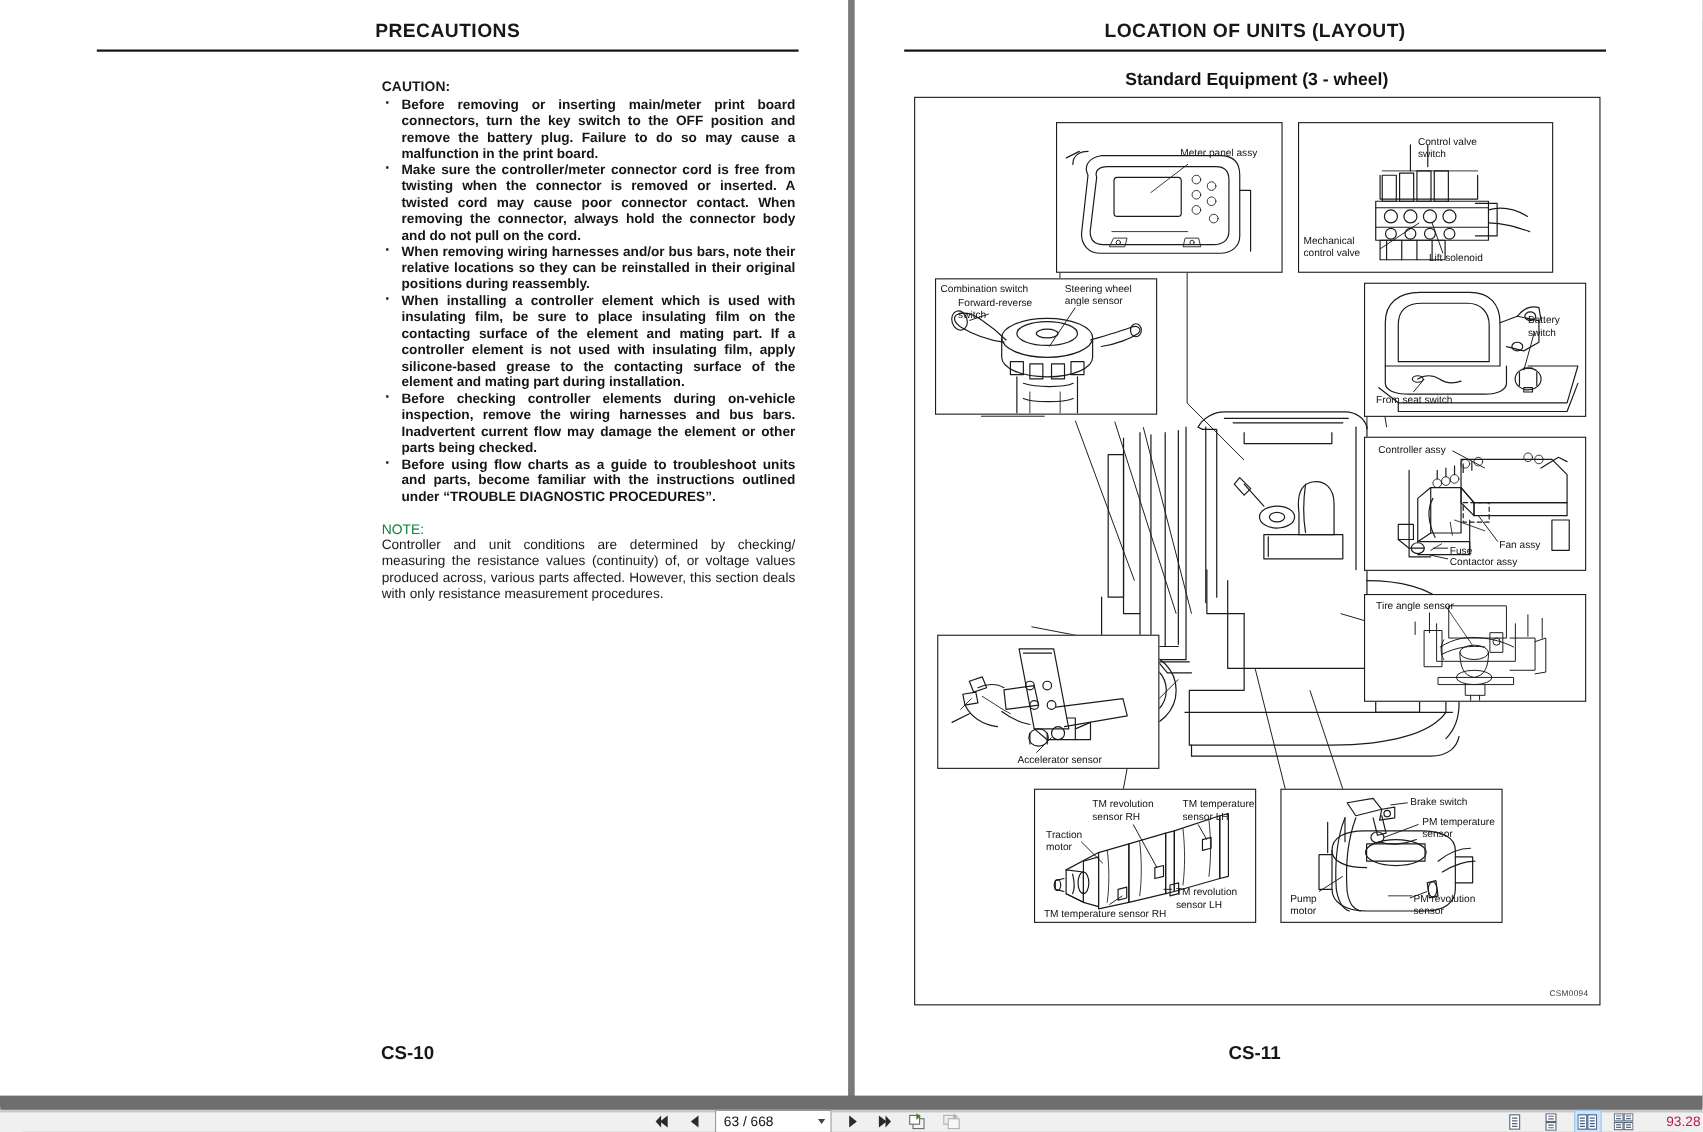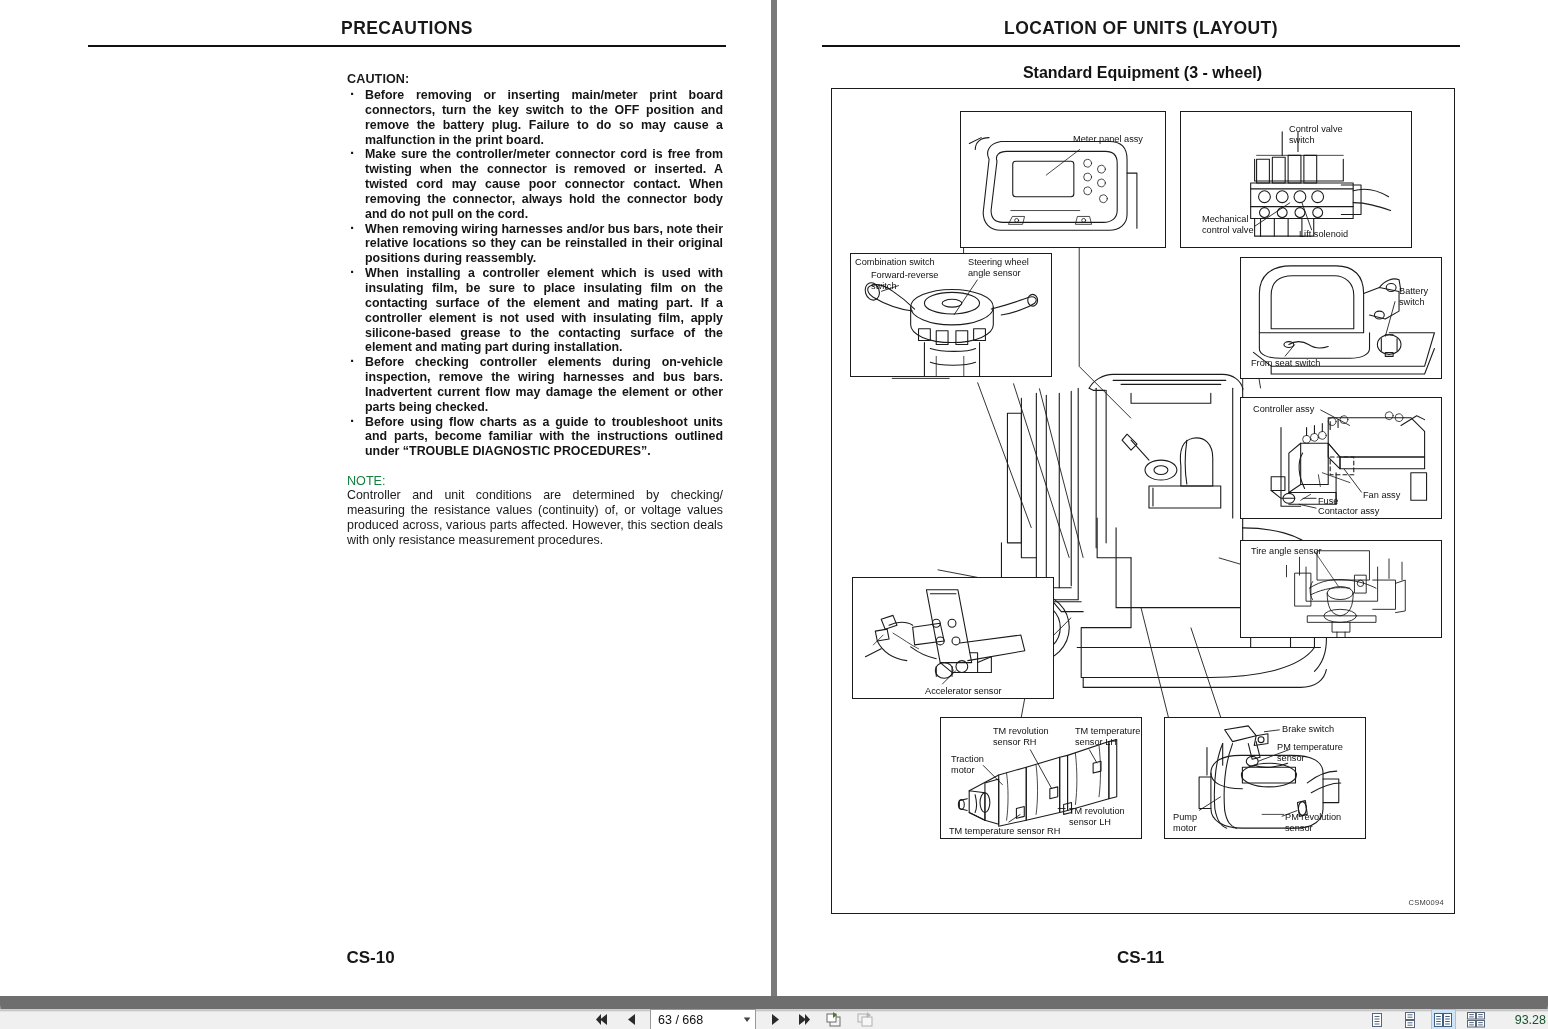--- a/index.html
+++ b/index.html
@@ -225,21 +225,21 @@
     display: flex; align-items: center; justify-content: center;
     cursor: pointer;
     border: 1px solid transparent;
   }
   .viewmode.active {
     background: #cfe4f7;
     border: 1px solid #9ec4e8;
   }
   .zoomval {
     font-size: 12.5px;
-    color: #14532d;
+    color: #be185d;
     margin-left: 18px;
     white-space: nowrap;
   }
   .sep-shadow {
     position: absolute; left: 0; right: 0; top: 0; height: 2px;
     background: linear-gradient(#b9b9b9, #f0f0f0);
   }
 </style>
 </head>
 <body>
@@ -402,21 +402,21 @@
               <rect x="60" y="108" width="60" height="18"></rect>
               <path d="M66 108 L66 126 M80 108 L80 126 M94 108 L94 126 M108 108 L108 126"></path>
               <path d="M148 74 L168 74 L168 104 L148 104"></path>
               <path d="M160 80 C174 76 186 80 196 86"></path>
               <path d="M160 92 C174 92 186 96 198 100"></path>
               <path d="M88 20 L88 44 M104 20 L104 40"></path>
               <path d="M62 44 L150 44" class="thin"></path>
             </svg>
             <div class="lbl" style="left:108px; top:12px;">Control valve
 switch</div>
-            <div class="lbl" style="left:4px; top:102px;margin-left:17px;">Mechanical
+            <div class="lbl" style="left:4px; top:102px;">Mechanical
 control valve</div>
             <div class="lbl" style="left:118px; top:117px;">Lift solenoid</div>
             <svg class="lead" viewBox="0 0 204 137">
               <line x1="60" y1="116" x2="96" y2="92"></line>
               <line x1="118" y1="120" x2="108" y2="92"></line>
             </svg>
           </div>
 
           <div class="box" style="left:18px; top:164px; width:202px; height:124px;">
             <svg class="art" viewBox="0 0 202 124">
@@ -461,21 +461,21 @@
               <ellipse cx="152" cy="30" rx="5" ry="4"></ellipse>
               <ellipse cx="140" cy="58" rx="5" ry="4"></ellipse>
               <path d="M12 96 L30 110 L186 110 L196 76 L150 76"></path>
               <path d="M30 110 L30 118 L186 118 L196 92"></path>
               <ellipse cx="150" cy="88" rx="12" ry="10"></ellipse>
               <path d="M142 82 L142 94 M158 82 L158 94 M146 78 L154 78"></path>
               <path d="M146 96 L154 96 L154 100 L146 100 Z"></path>
               <path d="M48 88 C54 84 62 84 68 88 C74 92 82 92 88 90"></path>
               <ellipse cx="48" cy="88" rx="5" ry="3"></ellipse>
             </svg>
-            <div class="lbl" style="left:158px; top:28px;">Battery
+            <div class="lbl" style="left:148px; top:28px;">Battery
 switch</div>
             <div class="lbl" style="left:10px; top:100px;">From seat switch</div>
             <svg class="lead" viewBox="0 0 202 122">
               <line x1="156" y1="44" x2="146" y2="80"></line>
               <line x1="44" y1="100" x2="54" y2="88"></line>
             </svg>
           </div>
 
           <div class="box" style="left:408px; top:308px; width:202px; height:122px;">
             <svg class="art" viewBox="0 0 202 122">
@@ -643,21 +643,21 @@
               <path d="M84 26 L88 42 L96 40 L92 24"></path>
 
               <ellipse cx="88" cy="44" rx="6" ry="5"></ellipse>
               <path d="M90 48 C100 52 114 50 124 46"></path>
 
               <path d="M134 86 L142 84 L144 98 L136 100 Z"></path>
               <ellipse cx="139" cy="92" rx="4" ry="7"></ellipse>
               <path d="M98 98 L120 98" class="thin"></path>
             </svg>
             <div class="lbl" style="left:117px; top:6px;">Brake switch</div>
-            <div class="lbl" style="left:112px; top:24px;">PM temperature
+            <div class="lbl" style="left:128px; top:24px;">PM temperature
 sensor</div>
             <div class="lbl" style="left:8px; top:94px;">Pump
 motor</div>
             <div class="lbl" style="left:120px; top:94px;">PM revolution
 sensor</div>
             <svg class="lead" viewBox="0 0 202 122">
               <line x1="116" y1="12" x2="100" y2="14"></line>
               <line x1="126" y1="32" x2="94" y2="44"></line>
               <line x1="34" y1="94" x2="56" y2="80"></line>
               <line x1="118" y1="100" x2="134" y2="94"></line>

